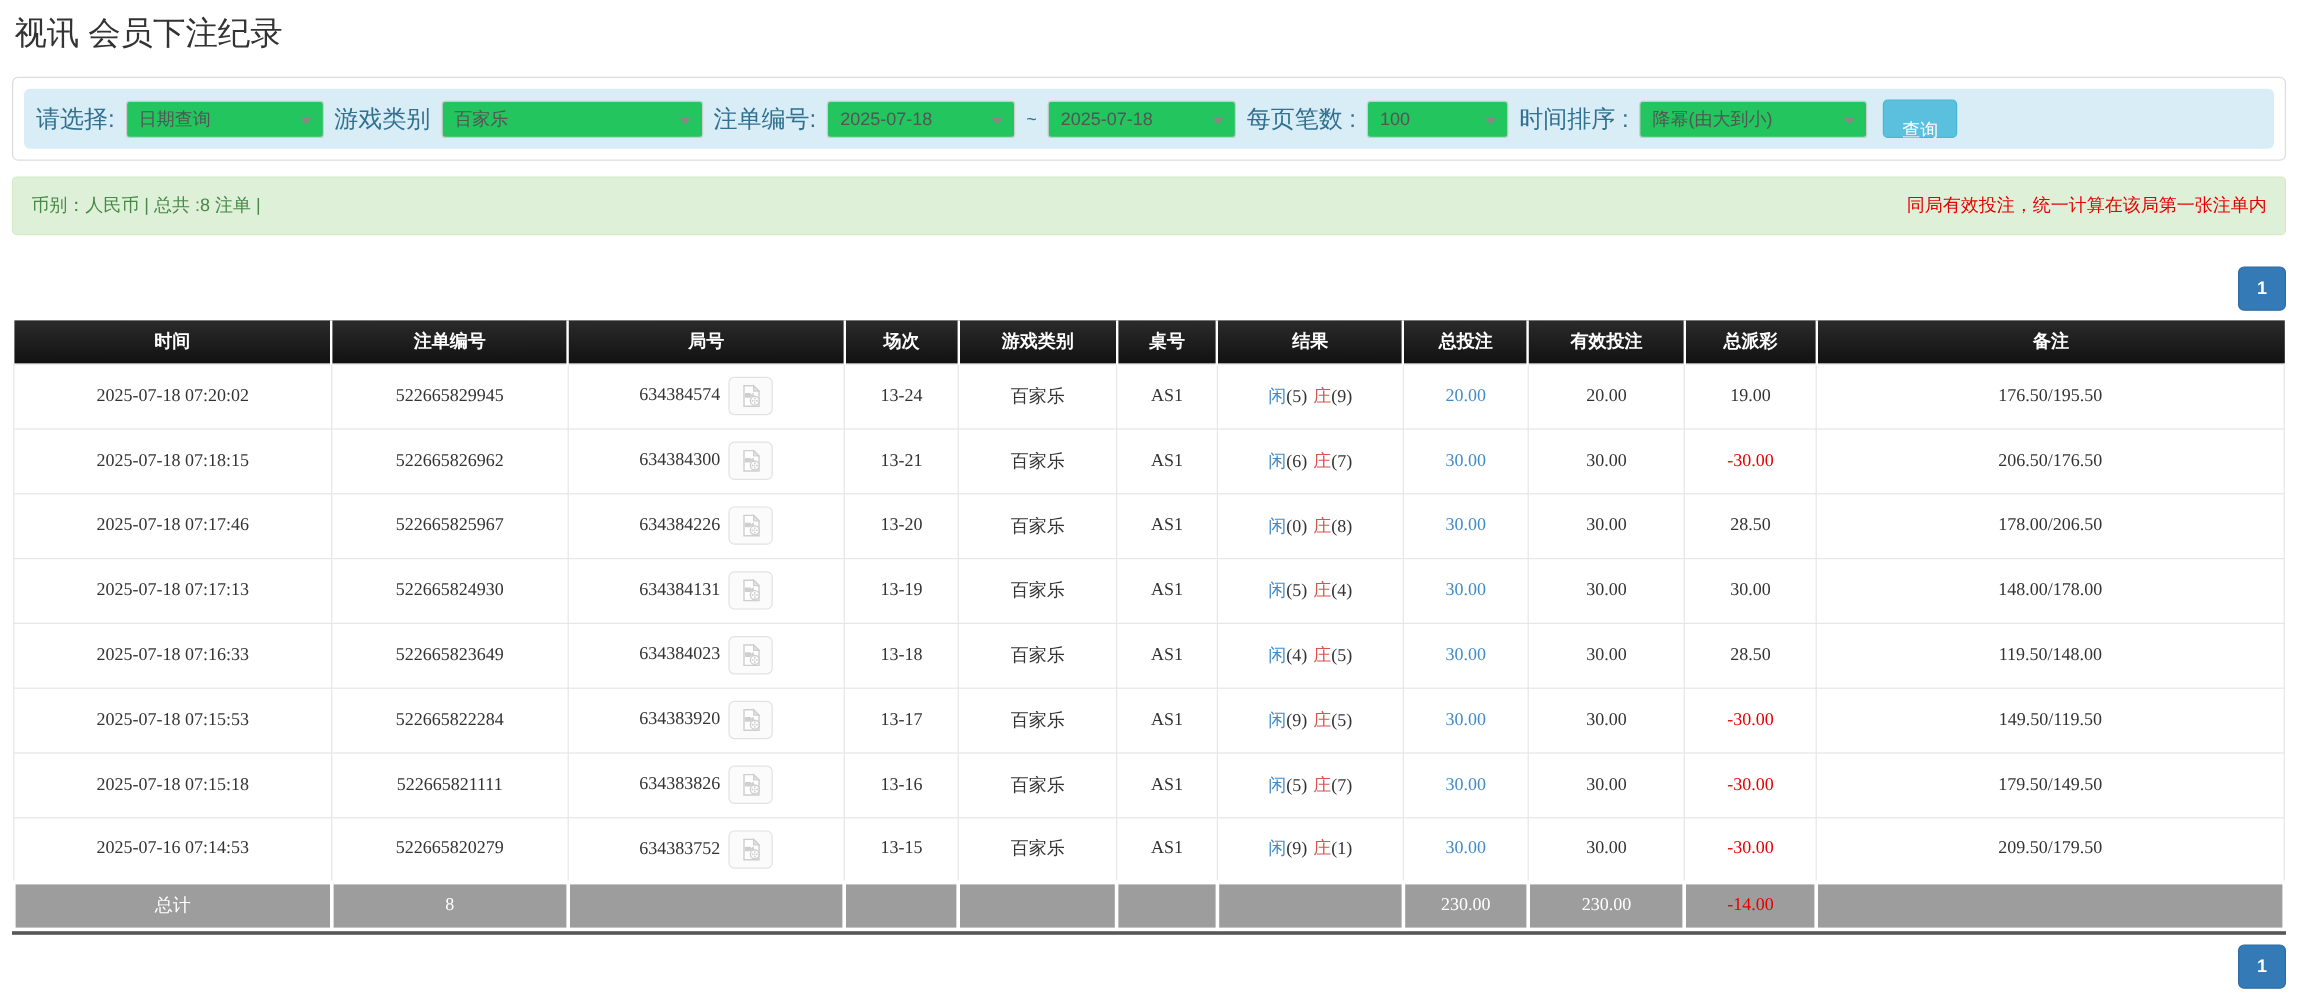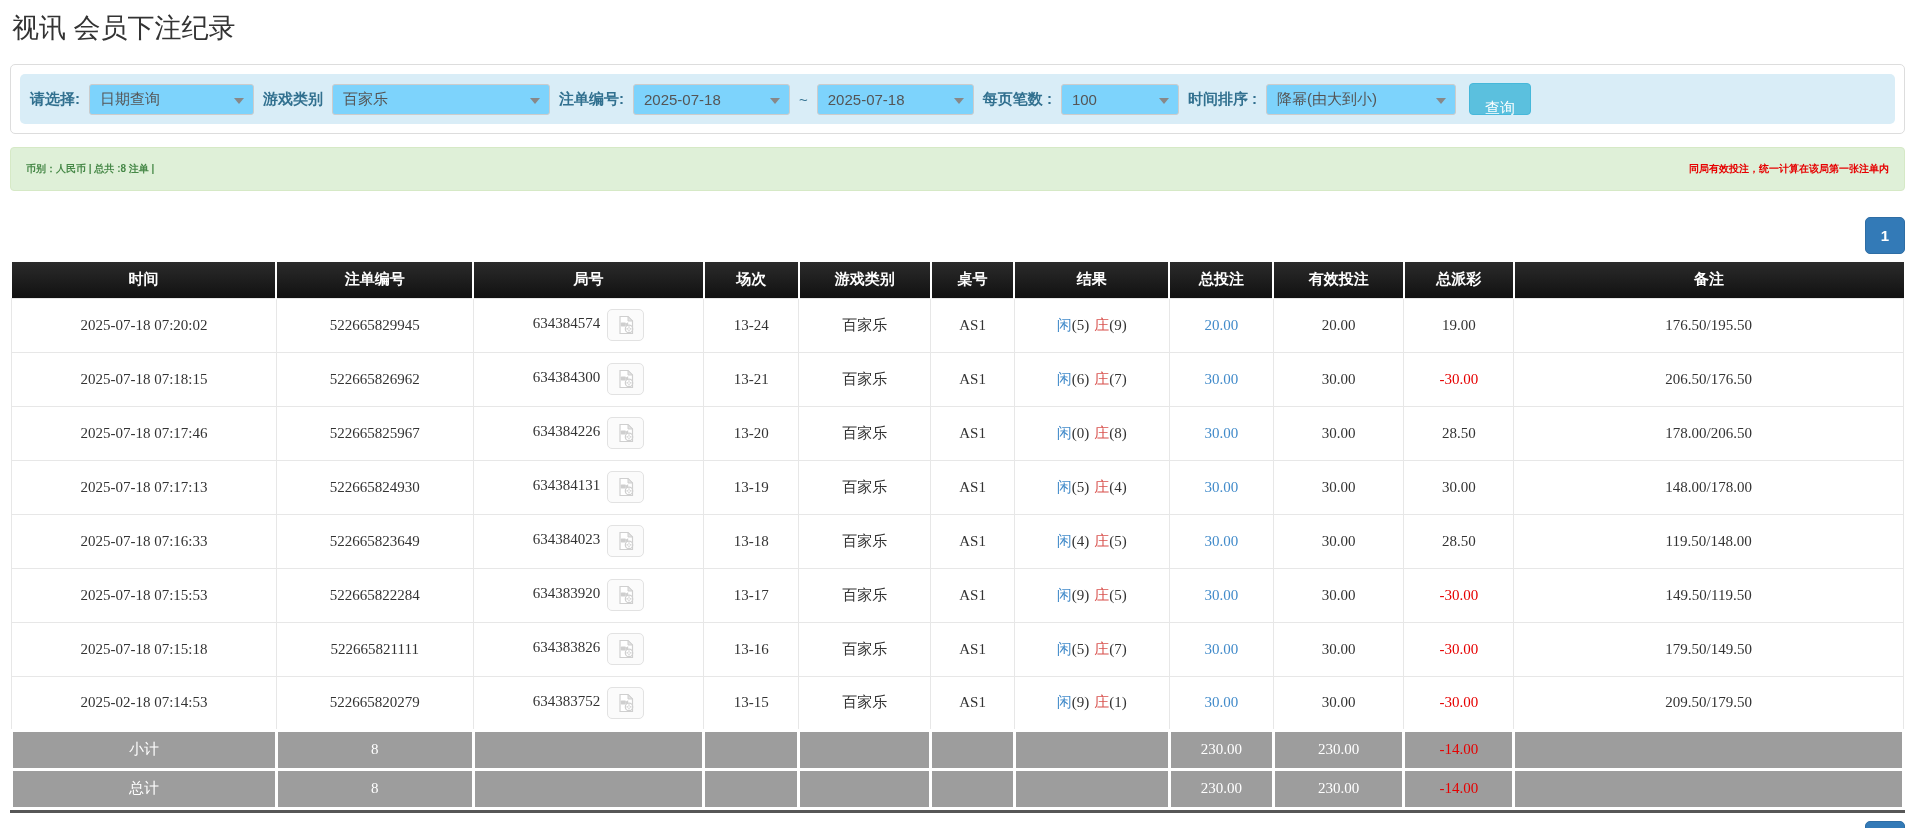--- a/index.html
+++ b/index.html
@@ -7,38 +7,38 @@
     font-family:"Liberation Sans","DejaVu Sans",sans-serif; color:#333; }
   body { padding:8px 10px; }
 
   
   .page-title { font-size:27px; font-weight:normal; color:#333; margin:2px 0 18px 2px; }
 
   
   .filter-panel { border:1px solid #ddd; border-radius:5px; padding:9px; background:#fff; }
   .filter-bar { background:#d9edf7; border-radius:5px; padding:9px 10px; display:flex;
     align-items:center; gap:9px; }
-  .flabel { color:#31708f; font-weight:bold; font-size:15px; white-space:nowrap; }
+  .flabel { color:#31708f; font-weight:normal; font-size:20px; white-space:nowrap; }
   .tilde { color:#31708f; font-size:15px; }
-  .sel { position:relative; background:#7dd3fc; border:1px solid #ccc; border-radius:3px;
+  .sel { position:relative; background:#22c55e; border:1px solid #ccc; border-radius:3px;
     height:31px; display:flex; align-items:center; padding:0 28px 0 10px; color:#555;
     font-size:15px; cursor:pointer; white-space:nowrap; }
   .sel .caret { position:absolute; right:9px; top:13px; width:0; height:0;
     border-left:5px solid transparent; border-right:5px solid transparent;
     border-top:6px solid #888; }
   .w-type { width:165px; } .w-game { width:218px; } .w-date { width:157px; }
   .w-size { width:118px; } .w-sort { width:190px; }
   .btn-search { background:#5bc0de; color:#fff; border:1px solid #46b8da; border-radius:4px;
     height:32px; padding:15px 15px; font-size:15px; cursor:pointer; margin-left:4px;
     font-family:inherit; }
 
   
   .summary { margin-top:13px; background:#dff0d8; border:1px solid #d6e9c6; border-radius:4px;
     padding:14px 15px; display:flex; justify-content:space-between; align-items:center;
-    color:#468847; font-size:10px;font-weight:bold; }
+    color:#468847; font-size:15px; }
   .summary .note { color:#e60000; }
 
   
   .pager { display:flex; justify-content:flex-end; }
   .pager.top { margin-top:26px; margin-bottom:8px; }
   .pager.bottom { margin-top:8px; }
   .page-btn { width:40px; height:37px; background:#337ab7; border:1px solid #2e6da4;
     border-radius:5px; color:#fff; display:flex; align-items:center; justify-content:center;
     font-size:15px; font-weight:bold; cursor:pointer; }
 
@@ -370,21 +370,21 @@
     </td>
     <td>
       <a class="blue-link">30.00</a>
     </td>
     <td>30.00</td>
     <td class="money neg">-30.00</td>
     <td>179.50/149.50</td>
   </tr>
 
   <tr>
-    <td>2025-02-18 07:14:53</td>
+    <td>2025-07-16 07:14:53</td>
     <td>522665820279</td>
     <td>
       <span>634383752</span><span class="video-btn">
             <svg width="20" height="20" viewBox="0 0 20 20">
         <path d="M4 1.5 H12 L16.5 6 V18.5 H4 Z" fill="#ffffff" stroke="#cfcfcf" stroke-width="1.2"></path>
         <path d="M12 1.5 L16.5 6 H12 Z" fill="#e3e3e3" stroke="#cfcfcf" stroke-width="1"></path>
         <rect x="4.8" y="7.6" width="5" height="3.8" rx="0.7" fill="#cfcfcf"></rect>
         <path d="M9.9 8.6 L12.2 7.3 V11.7 L9.9 10.4 Z" fill="#cfcfcf"></path>
         <circle cx="13" cy="13.9" r="3.7" fill="#ffffff" stroke="#cfcfcf" stroke-width="1.2"></circle>
         <circle cx="13" cy="12.1" r="0.8" fill="#cfcfcf"></circle>
@@ -403,33 +403,20 @@
     </td>
     <td>
       <a class="blue-link">30.00</a>
     </td>
     <td>30.00</td>
     <td class="money neg">-30.00</td>
     <td>209.50/179.50</td>
   </tr>
 </tbody>
   <tfoot>
-    <tr>
-      <td>小计</td>
-      <td>8</td>
-      <td></td>
-        <td></td>
-      <td></td>
-        <td></td>
-      <td></td>
-      <td class="money">230.00</td>
-      <td class="money">230.00</td>
-      <td class="money neg">-14.00</td>
-      <td></td>
-    </tr>
     <tr>
       <td>总计</td>
       <td>8</td>
       <td></td>
         <td></td>
       <td></td>
         <td></td>
       <td></td>
       <td class="money">230.00</td>
       <td class="money">230.00</td>

